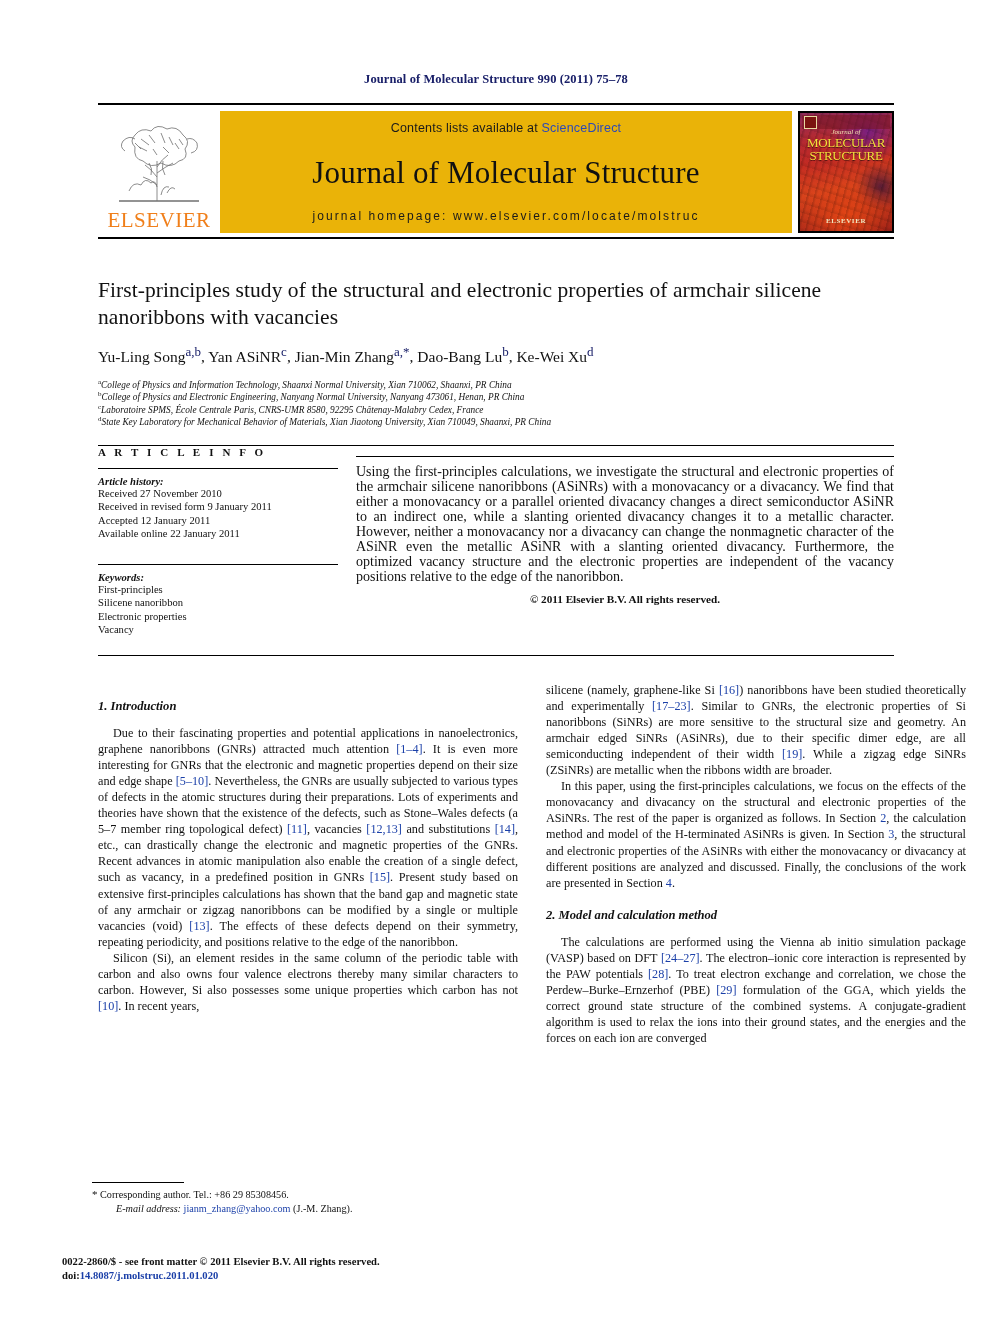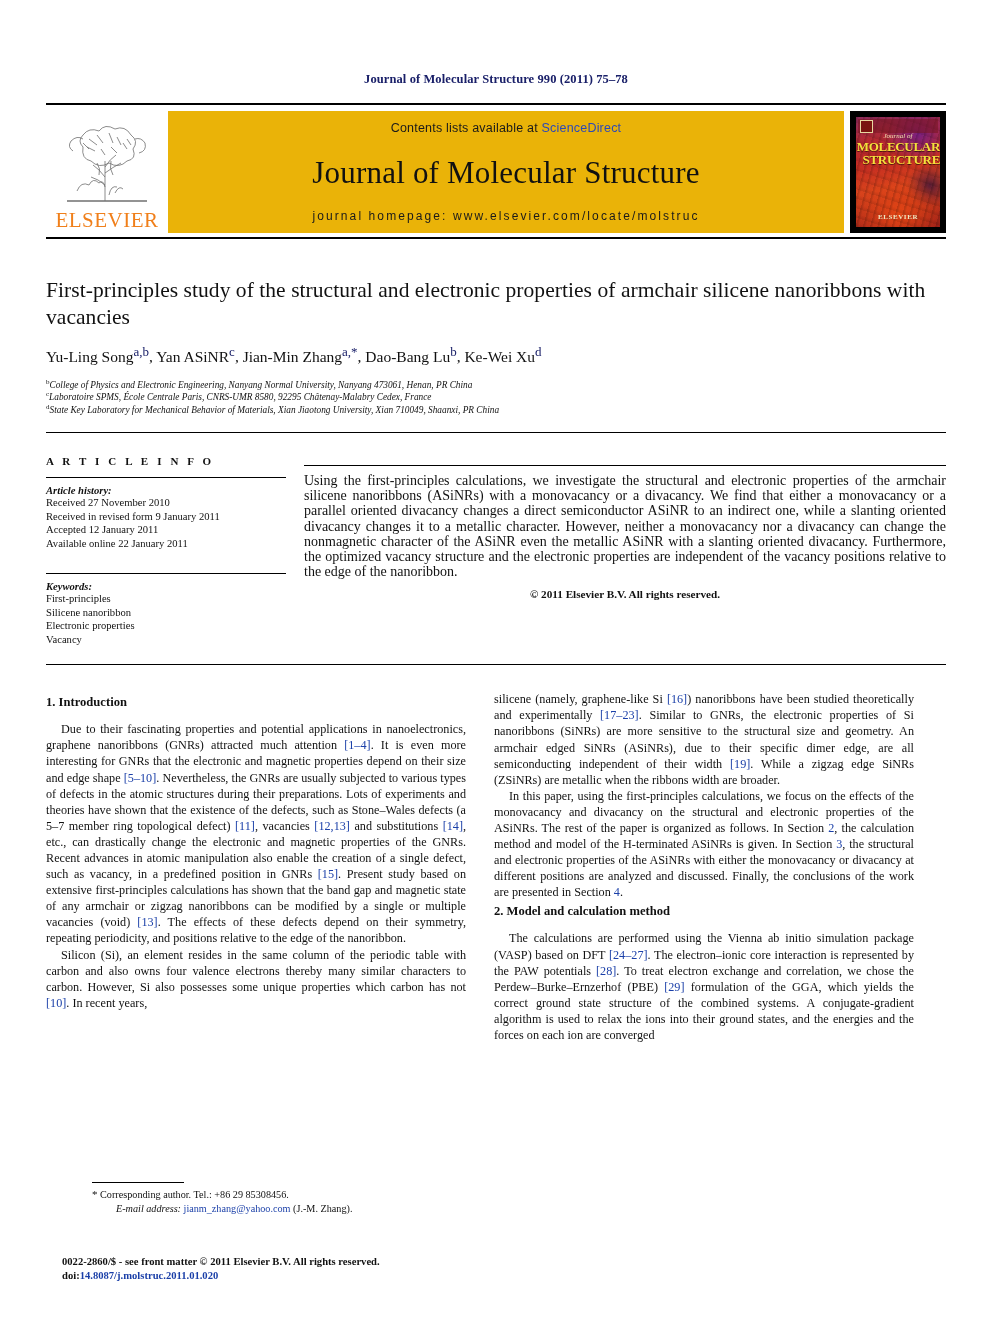--- a/index.html
+++ b/index.html
@@ -13,21 +13,21 @@
     font-family: "Liberation Serif", serif;
     color: #000000;
     position: relative;
     overflow: hidden;
   }
   .page {
     width: 992px;
     height: 1222px;
     position: relative;
     box-sizing: border-box;
-    padding: 0 46px;
+    padding: 0 98px;
   }
 
   
   .running-head {
     text-align: center;
     font-family: "Liberation Serif", serif;
     font-weight: bold;
     font-size: 12.5px;
     color: #1a2069;
     padding-top: 72px;
@@ -93,21 +93,21 @@
   .homepage-line {
     font-family: "Liberation Sans", sans-serif;
     font-size: 12px;
     color: #1a1a1a;
     letter-spacing: 2.1px;
   }
   .cover-thumb {
     width: 96px;
     flex: 0 0 96px;
     margin-left: 6px;
-    border: 6px solid #000000;
+    border: 2px solid #000000;
     box-sizing: border-box;
     position: relative;
     overflow: hidden;
     background: #b2222a;
   }
   .cover-art {
     position: absolute;
     inset: 0;
     background:
       radial-gradient(ellipse 55% 38% at 74% 16%, rgba(120,30,130,0.95), rgba(120,30,130,0) 70%),
@@ -144,23 +144,23 @@
     text-align: center;
     font-family: "Liberation Serif", serif;
     font-style: italic;
     font-size: 7px;
     color: #f3e3b0;
   }
   .cover-name {
     position: absolute;
     top: 23px;
     width: 100%;
-    text-align: right;
-    font-family: "Liberation Serif", serif;
-    font-weight: bold;
+    text-align: center;
+    font-family: "Liberation Serif", serif;
+    font-weight: normal;
     font-size: 13px;
     line-height: 13px;
     color: #f5e03c;
     letter-spacing: -0.3px;
     text-shadow: 0 1px 0 rgba(0,0,0,0.55);
   }
   .cover-bottom {
     position: absolute;
     bottom: 6px;
     width: 100%;
@@ -214,21 +214,20 @@
     line-height: 0;
   }
   .rule-thin {
     border-top: 1px solid #000;
     margin-top: 16px;
   }
 
   
   .info-abstract {
     display: flex;
-    margin-top: 22px;
   }
   .col-info {
     width: 258px;
     flex: 0 0 258px;
     padding-right: 18px;
     box-sizing: border-box;
   }
   .col-abs {
     flex: 1 1 auto;
   }
@@ -287,22 +286,23 @@
   .bcol {
     width: 420px;
     flex: 0 0 420px;
     position: relative;
   }
   .bcol.right { margin-left: 28px; }
   h2.sec-head {
     font-family: "Liberation Serif", serif;
     font-size: 12.6px;
     font-weight: bold;
-    margin: 4px 0 11px 0;
-    color: #111;
+    margin: 17px 0 11px 0;
+    color: #111;
+    font-style: italic;
   }
   .para {
     font-family: "Liberation Serif", serif;
     font-size: 12.2px;
     line-height: 16.1px;
     text-align: justify;
     text-indent: 15px;
     margin: 0;
     color: #111;
     hyphens: auto;
@@ -399,20 +399,21 @@
   <div class="rule-thick2"></div>
 
   <div class="title-block">
     <h1 class="art-title">First-principles study of the structural and electronic properties of armchair silicene nanoribbons with vacancies</h1>
 
     <div class="authors">
       <span>Yu-Ling Song</span><sup>a,b</sup><span>, </span><span>Yan ASiNR</span><sup>c</sup><span>, </span><span>Jian-Min Zhang</span><sup>a,*</sup><span>, </span><span>Dao-Bang Lu</span><sup>b</sup><span>, </span><span>Ke-Wei Xu</span><sup>d</sup>
     </div>
 
     <div class="affils">
+      <div><sup>a</sup><span>College of Physics and Information Technology, Shaanxi Normal University, Xian 710062, Shaanxi, PR China</span></div>
       <div><sup>b</sup><span>College of Physics and Electronic Engineering, Nanyang Normal University, Nanyang 473061, Henan, PR China</span></div>
       <div><sup>c</sup><span>Laboratoire SPMS, École Centrale Paris, CNRS-UMR 8580, 92295 Châtenay-Malabry Cedex, France</span></div>
       <div><sup>d</sup><span>State Key Laboratory for Mechanical Behavior of Materials, Xian Jiaotong University, Xian 710049, Shaanxi, PR China</span></div>
     </div>
   </div>
 
   <div class="rule-thin"></div>
 
   <div class="info-abstract">
 

